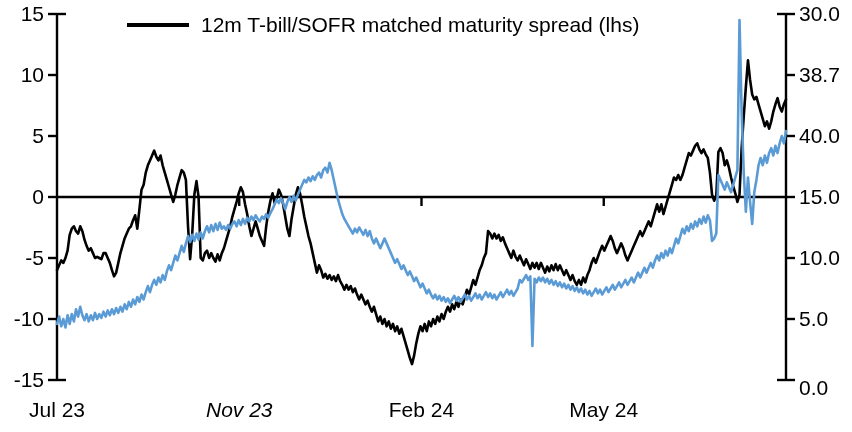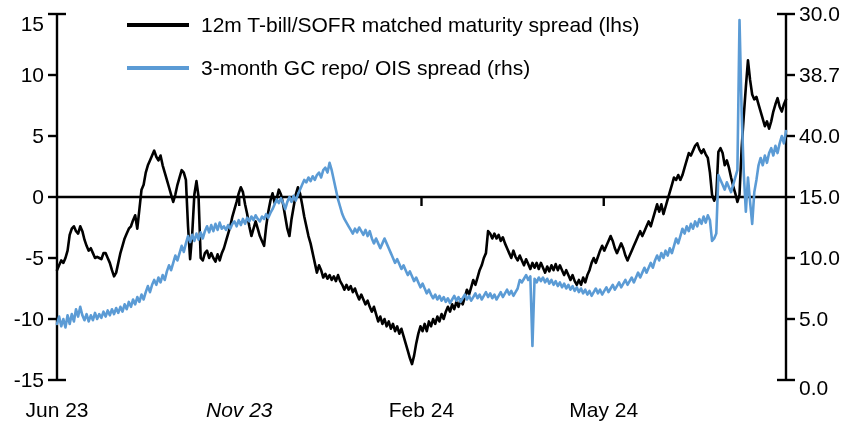--- a/index.html
+++ b/index.html
@@ -46,48 +46,44 @@
         <line x1="57" y1="14" x2="66" y2="14" stroke="#000" stroke-width="2.4"></line>
         <line x1="777" y1="14" x2="786" y2="14" stroke="#000" stroke-width="2.4"></line>
       </g>
     <g id="series-group">
         <polyline points="57.00,270.20 59.11,265.32 61.23,260.44 63.34,262.88 65.45,258.00 67.57,250.68 69.68,234.82 71.79,228.72 73.90,226.28 76.02,231.16 78.13,233.60 80.24,226.28 82.36,231.16 84.47,239.70 86.58,245.80 88.70,250.68 90.81,248.24 92.92,253.12 95.03,258.00 97.15,256.78 99.26,258.00 101.37,259.22 103.49,253.12 105.60,253.12 107.71,258.00 109.83,262.88 111.94,270.20 114.05,276.30 116.17,272.64 118.28,262.88 120.39,253.12 122.50,245.80 124.62,238.48 126.73,233.60 128.84,228.72 130.96,226.28 133.07,220.18 135.18,215.30 137.30,228.72 139.41,209.20 141.52,189.68 143.63,184.80 145.75,172.60 147.86,165.28 149.97,160.40 152.09,155.52 154.20,150.64 156.31,156.74 158.43,160.40 160.54,155.52 162.65,165.28 164.77,172.60 166.88,179.92 168.99,187.24 171.10,194.56 173.22,201.88 175.33,194.56 177.44,184.80 179.56,177.48 181.67,170.16 183.78,172.60 185.90,179.92 188.01,226.28 190.12,259.22 192.23,233.60 194.35,194.56 196.46,181.14 198.57,197.00 200.69,258.00 202.80,260.44 204.91,253.12 207.03,250.68 209.14,258.00 211.25,253.12 213.37,258.00 215.48,261.66 217.59,254.34 219.70,260.44 221.82,253.12 223.93,248.24 226.04,240.92 228.16,233.60 230.27,226.28 232.38,216.52 234.50,209.20 236.61,201.88 238.72,193.34 240.83,187.24 242.95,192.12 245.06,204.32 247.17,214.08 249.29,226.28 251.40,236.04 253.51,228.72 255.63,221.40 257.74,228.72 259.85,236.04 261.97,240.92 264.08,245.80 266.19,226.28 268.30,211.64 270.42,200.66 272.53,193.34 274.64,203.10 276.76,198.22 278.87,189.68 280.98,194.56 283.10,204.32 285.21,216.52 287.32,228.72 289.43,236.04 291.55,218.96 293.66,206.76 295.77,194.56 297.89,187.24 300.00,193.34 302.11,204.32 304.23,216.52 306.34,226.28 308.45,236.04 310.57,243.36 312.68,253.12 314.79,262.88 316.90,272.64 319.02,265.32 321.13,270.20 323.24,277.52 325.36,273.86 327.47,278.74 329.58,275.08 331.70,279.96 333.81,276.30 335.92,281.18 338.03,275.08 340.15,281.18 342.26,284.84 344.37,289.72 346.49,284.84 348.60,289.72 350.71,286.06 352.83,292.16 354.94,288.50 357.05,294.60 359.17,299.48 361.28,294.60 363.39,299.48 365.50,304.36 367.62,300.70 369.73,306.80 371.84,311.68 373.96,306.80 376.07,314.12 378.18,321.44 380.30,316.56 382.41,323.88 384.52,319.00 386.63,326.32 388.75,321.44 390.86,328.76 392.97,323.88 395.09,331.20 397.20,326.32 399.31,333.64 401.43,328.76 403.54,336.08 405.65,343.40 407.77,350.72 409.88,358.04 411.99,364.14 414.10,355.60 416.22,343.40 418.33,333.64 420.44,326.32 422.56,331.20 424.67,323.88 426.78,331.20 428.90,321.44 431.01,326.32 433.12,319.00 435.23,323.88 437.35,316.56 439.46,321.44 441.57,314.12 443.69,319.00 445.80,311.68 447.91,306.80 450.03,311.68 452.14,304.36 454.25,309.24 456.37,301.92 458.48,306.80 460.59,299.48 462.70,304.36 464.82,297.04 466.93,289.72 469.04,294.60 471.16,287.28 473.27,279.96 475.38,284.84 477.50,277.52 479.61,270.20 481.72,265.32 483.83,258.00 485.95,253.12 488.06,231.16 490.17,233.60 492.29,238.48 494.40,233.60 496.51,238.48 498.63,234.82 500.74,240.92 502.85,237.26 504.97,243.36 507.08,248.24 509.19,253.12 511.30,258.00 513.42,250.68 515.53,256.78 517.64,260.44 519.76,255.56 521.87,260.44 523.98,265.32 526.10,259.22 528.21,264.10 530.32,268.98 532.43,262.88 534.55,267.76 536.66,262.88 538.77,268.98 540.89,262.88 543.00,267.76 545.11,272.64 547.23,266.54 549.34,271.42 551.45,265.32 553.57,270.20 555.68,264.10 557.79,270.20 559.90,265.32 562.02,270.20 564.13,275.08 566.24,270.20 568.36,275.08 570.47,279.96 572.58,275.08 574.70,281.18 576.81,284.84 578.92,279.96 581.03,284.84 583.15,277.52 585.26,282.40 587.37,275.08 589.49,270.20 591.60,262.88 593.71,258.00 595.83,262.88 597.94,256.78 600.05,250.68 602.17,245.80 604.28,250.68 606.39,245.80 608.50,240.92 610.62,236.04 612.73,240.92 614.84,248.24 616.96,253.12 619.07,248.24 621.18,243.36 623.30,248.24 625.41,255.56 627.52,260.44 629.63,255.56 631.75,250.68 633.86,245.80 635.97,240.92 638.09,236.04 640.20,231.16 642.31,236.04 644.43,231.16 646.54,226.28 648.65,221.40 650.77,226.28 652.88,218.96 654.99,211.64 657.10,204.32 659.22,211.64 661.33,204.32 663.44,214.08 665.56,206.76 667.67,199.44 669.78,192.12 671.90,184.80 674.01,177.48 676.12,179.92 678.23,175.04 680.35,179.92 682.46,175.04 684.57,167.72 686.69,160.40 688.80,153.08 690.91,155.52 693.03,150.64 695.14,145.76 697.25,143.32 699.37,149.42 701.48,153.08 703.59,149.42 705.70,154.30 707.82,157.96 709.93,172.60 712.04,194.56 714.16,200.66 716.27,195.78 718.38,151.86 720.50,148.20 722.61,153.08 724.72,165.28 726.83,160.40 728.95,167.72 731.06,177.48 733.17,186.02 735.29,193.34 737.40,201.88 739.51,194.56 741.63,148.20 743.74,116.48 745.85,87.20 747.97,60.36 750.08,79.88 752.19,94.52 754.30,99.40 756.42,96.96 758.53,104.28 760.64,111.60 762.76,118.92 764.87,126.24 766.98,121.36 769.10,128.68 771.21,121.36 773.32,111.60 775.43,104.28 777.55,98.18 779.66,106.72 781.77,111.60 783.89,104.28 786.00,99.40" fill="none" stroke="#000000" stroke-width="2.6" stroke-linejoin="round" stroke-linecap="round"></polyline>
         <polyline points="57.00,323.88 59.11,316.56 61.23,326.32 63.34,319.00 65.45,327.54 67.57,315.34 69.68,323.88 71.79,314.12 73.90,321.44 76.02,309.24 78.13,316.56 80.24,306.80 82.36,315.34 84.47,320.22 86.58,314.12 88.70,321.44 90.81,315.34 92.92,320.22 95.03,312.90 97.15,319.00 99.26,314.12 101.37,317.78 103.49,311.68 105.60,316.56 107.71,310.46 109.83,315.34 111.94,309.24 114.05,314.12 116.17,308.02 118.28,312.90 120.39,306.80 122.50,311.68 124.62,304.36 126.73,309.24 128.84,301.92 130.96,306.80 133.07,299.48 135.18,304.36 137.30,297.04 139.41,301.92 141.52,294.60 143.63,299.48 145.75,292.16 147.86,286.06 149.97,292.16 152.09,284.84 154.20,279.96 156.31,284.84 158.43,277.52 160.54,282.40 162.65,275.08 164.77,279.96 166.88,271.42 168.99,265.32 171.10,270.20 173.22,262.88 175.33,255.56 177.44,260.44 179.56,253.12 181.67,245.80 183.78,251.90 185.90,243.36 188.01,236.04 190.12,242.14 192.23,234.82 194.35,240.92 196.46,233.60 198.57,239.70 200.69,232.38 202.80,238.48 204.91,231.16 207.03,226.28 209.14,232.38 211.25,225.06 213.37,231.16 215.48,223.84 217.59,229.94 219.70,222.62 221.82,228.72 223.93,226.28 226.04,229.94 228.16,225.06 230.27,228.72 232.38,223.84 234.50,221.40 236.61,226.28 238.72,220.18 240.83,225.06 242.95,218.96 245.06,223.84 247.17,217.74 249.29,221.40 251.40,216.52 253.51,220.18 255.63,215.30 257.74,218.96 259.85,221.40 261.97,216.52 264.08,218.96 266.19,214.08 268.30,217.74 270.42,212.86 272.53,209.20 274.64,204.32 276.76,199.44 278.87,203.10 280.98,198.22 283.10,203.10 285.21,209.20 287.32,201.88 289.43,197.00 291.55,201.88 293.66,195.78 295.77,200.66 297.89,194.56 300.00,189.68 302.11,184.80 304.23,179.92 306.34,182.36 308.45,177.48 310.57,181.14 312.68,176.26 314.79,179.92 316.90,175.04 319.02,172.60 321.13,177.48 323.24,170.16 325.36,167.72 327.47,172.60 329.58,162.84 331.70,170.16 333.81,179.92 335.92,189.68 338.03,199.44 340.15,206.76 342.26,214.08 344.37,218.96 346.49,222.62 348.60,226.28 350.71,229.94 352.83,233.60 354.94,228.72 357.05,232.38 359.17,227.50 361.28,231.16 363.39,234.82 365.50,229.94 367.62,236.04 369.73,231.16 371.84,238.48 373.96,243.36 376.07,238.48 378.18,243.36 380.30,248.24 382.41,243.36 384.52,238.48 386.63,243.36 388.75,248.24 390.86,253.12 392.97,258.00 395.09,262.88 397.20,259.22 399.31,264.10 401.43,268.98 403.54,265.32 405.65,270.20 407.77,275.08 409.88,271.42 411.99,276.30 414.10,281.18 416.22,277.52 418.33,282.40 420.44,287.28 422.56,283.62 424.67,288.50 426.78,293.38 428.90,289.72 431.01,294.60 433.12,298.26 435.23,294.60 437.35,299.48 439.46,295.82 441.57,300.70 443.69,297.04 445.80,301.92 447.91,298.26 450.03,303.14 452.14,299.48 454.25,295.82 456.37,300.70 458.48,297.04 460.59,301.92 462.70,298.26 464.82,294.60 466.93,299.48 469.04,295.82 471.16,300.70 473.27,297.04 475.38,293.38 477.50,298.26 479.61,294.60 481.72,299.48 483.83,295.82 485.95,292.16 488.06,297.04 490.17,293.38 492.29,298.26 494.40,294.60 496.51,299.48 498.63,295.82 500.74,292.16 502.85,297.04 504.97,293.38 507.08,289.72 509.19,294.60 511.30,290.94 513.42,295.82 515.53,292.16 517.64,288.50 519.76,279.96 521.87,282.40 523.98,278.74 526.10,275.08 528.21,279.96 530.32,276.30 532.43,345.84 534.55,278.74 536.66,282.40 538.77,277.52 540.89,281.18 543.00,277.52 545.11,282.40 547.23,278.74 549.34,283.62 551.45,279.96 553.57,284.84 555.68,281.18 557.79,286.06 559.90,282.40 562.02,287.28 564.13,283.62 566.24,288.50 568.36,284.84 570.47,289.72 572.58,286.06 574.70,290.94 576.81,287.28 578.92,292.16 581.03,288.50 583.15,293.38 585.26,289.72 587.37,294.60 589.49,290.94 591.60,295.82 593.71,292.16 595.83,288.50 597.94,293.38 600.05,289.72 602.17,294.60 604.28,290.94 606.39,287.28 608.50,292.16 610.62,288.50 612.73,284.84 614.84,289.72 616.96,286.06 619.07,282.40 621.18,287.28 623.30,283.62 625.41,279.96 627.52,284.84 629.63,281.18 631.75,277.52 633.86,282.40 635.97,277.52 638.09,272.64 640.20,277.52 642.31,272.64 644.43,267.76 646.54,272.64 648.65,267.76 650.77,262.88 652.88,267.76 654.99,260.44 657.10,255.56 659.22,260.44 661.33,253.12 663.44,258.00 665.56,250.68 667.67,255.56 669.78,248.24 671.90,253.12 674.01,245.80 676.12,238.48 678.23,243.36 680.35,236.04 682.46,228.72 684.57,233.60 686.69,226.28 688.80,231.16 690.91,223.84 693.03,228.72 695.14,221.40 697.25,226.28 699.37,218.96 701.48,223.84 703.59,216.52 705.70,222.62 707.82,215.30 709.93,220.18 712.04,240.92 714.16,238.48 716.27,233.60 718.38,175.04 720.50,179.92 722.61,184.80 724.72,189.68 726.83,182.36 728.95,187.24 731.06,192.12 733.17,184.80 735.29,177.48 737.40,170.16 739.51,20.10 741.63,111.60 743.74,172.60 745.85,211.64 747.97,177.48 750.08,201.88 752.19,223.84 754.30,192.12 756.42,179.92 758.53,165.28 760.64,157.96 762.76,165.28 764.87,155.52 766.98,162.84 769.10,153.08 771.21,148.20 773.32,155.52 775.43,145.76 777.55,153.08 779.66,143.32 781.77,136.00 783.89,143.32 786.00,131.12" fill="none" stroke="#5B9BD5" stroke-width="2.6" stroke-linejoin="round" stroke-linecap="round"></polyline>
       </g>
   </svg>
 
   <div id="ylabels-left">
-      <div class="tick-label ylabel-left" style="right: 808px; top: 3px; width: 44px; margin-top: 10px;">15</div>
+      <div class="tick-label ylabel-left" style="right: 808px; top: 3px; width: 44px;">15</div>
       <div class="tick-label ylabel-left" style="right: 808px; top: 64px; width: 44px;">10</div>
       <div class="tick-label ylabel-left" style="right: 808px; top: 125px; width: 44px;">5</div>
       <div class="tick-label ylabel-left" style="right: 808px; top: 186px; width: 44px;">0</div>
       <div class="tick-label ylabel-left" style="right: 808px; top: 247px; width: 44px;">-5</div>
       <div class="tick-label ylabel-left" style="right: 808px; top: 308px; width: 44px;">-10</div>
       <div class="tick-label ylabel-left" style="right: 808px; top: 369px; width: 44px;">-15</div>
     </div>
   <div id="ylabels-right">
       <div class="tick-label ylabel-right" style="left: 799px; top: 3px;">30.0</div>
       <div class="tick-label ylabel-right" style="left: 799px; top: 64px;">38.7</div>
       <div class="tick-label ylabel-right" style="left: 799px; top: 125px;">40.0</div>
       <div class="tick-label ylabel-right" style="left: 799px; top: 186px;">15.0</div>
       <div class="tick-label ylabel-right" style="left: 799px; top: 247px;">10.0</div>
       <div class="tick-label ylabel-right" style="left: 799px; top: 308px;">5.0</div>
       <div class="tick-label ylabel-right" style="left: 799px; top: 369px; margin-top: 8px;">0.0</div>
     </div>
   <div id="xlabels">
-      <div class="tick-label xlabel" style="left: 7px; width: 100px; top: 399px;">Jun 23</div>
+      <div class="tick-label xlabel" style="left: 7px; width: 100px; top: 399px;">Jul 23</div>
       <div class="tick-label xlabel" style="left: 189.25px; width: 100px; top: 399px; font-style: italic;">Nov 23</div>
       <div class="tick-label xlabel" style="left: 371.5px; width: 100px; top: 399px;">Feb 24</div>
       <div class="tick-label xlabel" style="left: 553.75px; width: 100px; top: 399px;">May 24</div>
       <div class="tick-label xlabel" style="left: 736px; width: 100px; top: 399px; margin-top: 39px;">Aug 24</div>
     </div>
 
   <div class="legend-row" id="legend-row-0" style="left:127px; top:14px;">
     <span class="legend-swatch" id="legend-swatch-0" style="background: rgb(0, 0, 0);"></span>
     <span class="legend-text">12m T-bill/SOFR matched maturity spread (lhs)</span>
   </div>
 
-  <div class="legend-row" id="legend-row-1" style="left:127px; top:57px;">
-    <span class="legend-swatch" id="legend-swatch-1" style="background: rgb(91, 155, 213);"></span>
-    <span class="legend-text">3-month GC repo/ OIS spread (rhs)</span>
-  </div>
 
 </div>
 
 </body></html>

